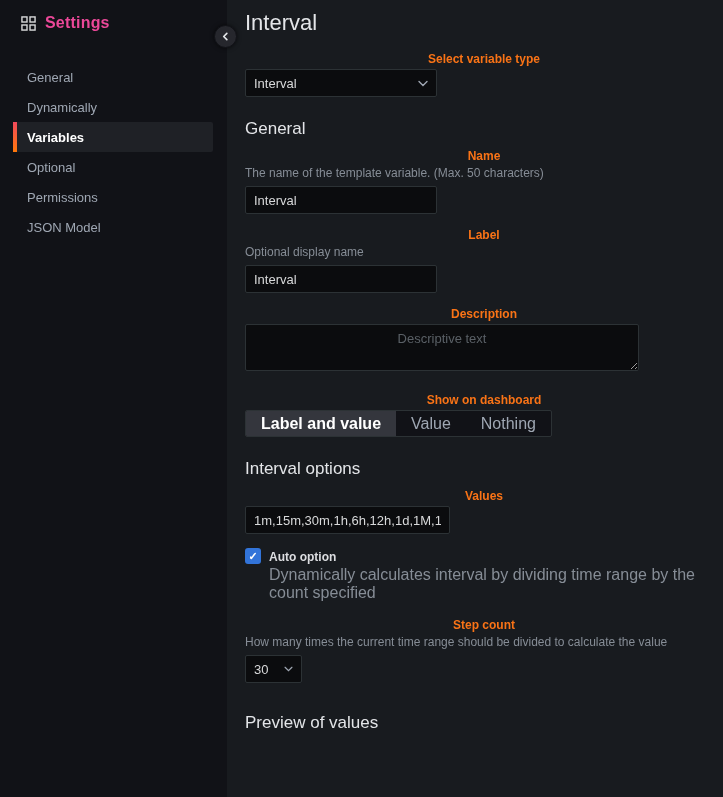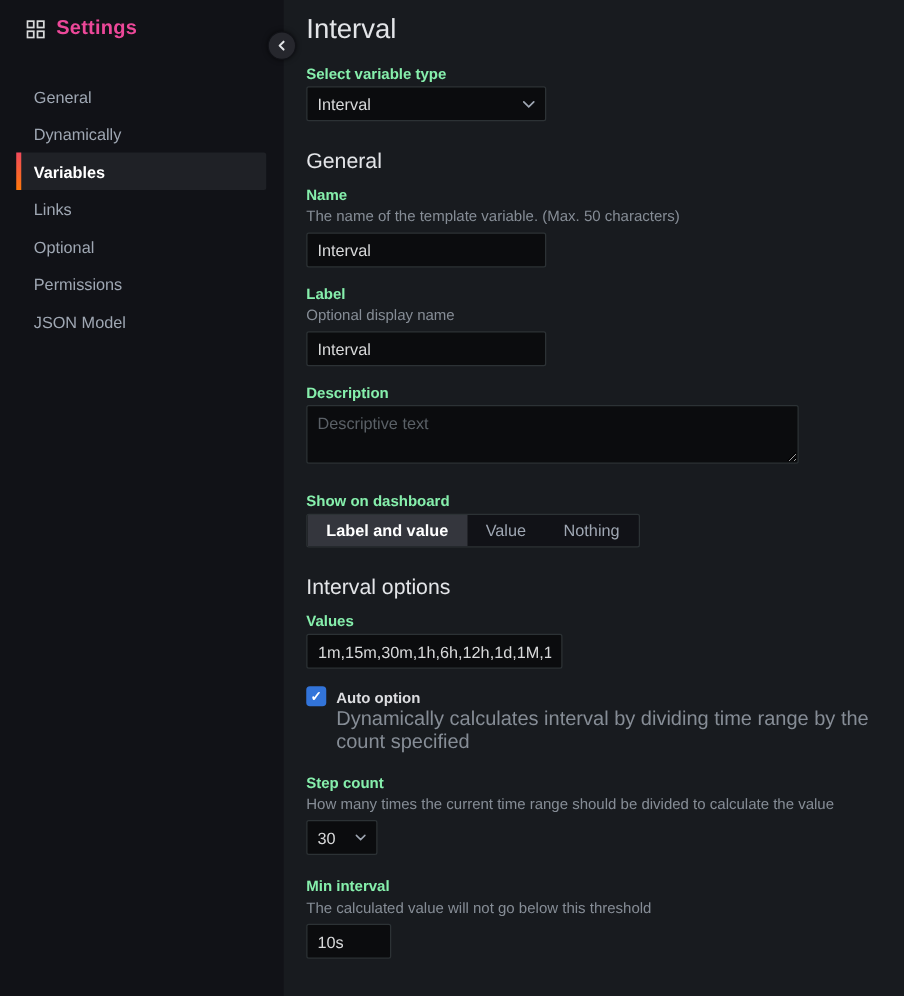--- a/index.html
+++ b/index.html
@@ -50,46 +50,46 @@
     display:flex; align-items:center; justify-content:center; cursor:pointer; z-index:5;
     box-shadow:0 0 4px rgba(0,0,0,.6);
   }
 
   
   .content { flex:1; height:100%; padding:10px 0 0 18px; background:#181b1f; }
   h1.page-title { font-size:22px; font-weight:500; color:#e3e5e8; margin-bottom:16px; }
   h2.section { font-size:17px; font-weight:500; color:#e3e5e8; margin:22px 0 10px 0; }
 
   .field { margin-bottom:14px; }
-  .field-label { font-size:12px; font-weight:700; color:#86efac; margin-bottom:3px; }
+  .field-label { font-size:12px; font-weight:700; color:#f97316; margin-bottom:3px;text-align:center; }
   .field-desc { font-size:12px; color:#868d96; margin-bottom:6px; }
 
   .text-input, .select, textarea {
     background:#0b0c0e; border:1px solid #2c3235; border-radius:2px;
     color:#d8d9da; font-size:13px; font-family:"Liberation Sans", sans-serif;
     height:28px; padding:0 8px; outline:none;
   }
   .text-input { width:192px; }
   .select {
     display:flex; align-items:center; justify-content:space-between;
     cursor:pointer; padding-right:8px;
   }
   .select .val { padding-top:1px; }
   textarea {
-    width:394px; height:47px; padding:6px 8px; resize:both;
+    width:394px; height:47px; padding:6px 8px; resize:both;text-align:center;
   }
   textarea::placeholder { color:#5a6066; }
 
   
   .radio-group {
     display:inline-flex; border:1px solid #2c3235; border-radius:2px; height:27px;
     background:#111217; overflow:hidden;
   }
   .seg {
-    display:flex; align-items:center; padding:0 15px; font-size:13px;
+    display:flex; align-items:center; padding:0 15px; font-size:16px;
     color:#9fa7b3; cursor:pointer;
   }
   .seg.active { background:#34363d; color:#ffffff; font-weight:700; }
 
   
   .check-row { display:flex; align-items:flex-start; gap:8px; margin:4px 0 2px 0; }
   .checkbox {
     width:16px; height:16px; border-radius:3px; background:#3274d9;
     display:flex; align-items:center; justify-content:center; cursor:pointer; margin-top:0px;
   }
@@ -112,21 +112,20 @@
         <rect x="9.6" y="9.6" width="5.4" height="5.4" fill="none" stroke="#d8d9da" stroke-width="1.5"></rect>
       </svg>
     </span>
     <span class="title">Settings</span>
   </div>
 
   <nav>
     <div class="nav-item">General</div>
     <div class="nav-item">Dynamically</div>
     <div class="nav-item active">Variables</div>
-    <div class="nav-item">Links</div>
     <div class="nav-item">Optional</div>
     <div class="nav-item">Permissions</div>
     <div class="nav-item">JSON Model</div>
   </nav>
 </aside>
 
 <div class="collapse-btn">
   <span>
     <svg width="9" height="9" viewBox="0 0 10 10" class="chev-svg">
       <path d="M6.5 1.5 L3 5 L6.5 8.5" fill="none" stroke="#e3e5e8" stroke-width="1.8" stroke-linecap="round" stroke-linejoin="round"></path>
@@ -196,21 +195,16 @@
     <div class="select" style="width:57px;">
       <span class="val">30</span>
       <span>
         <svg width="9" height="6" viewBox="0 0 10 7" class="chev-svg">
           <path d="M1 1.5 L5 5.5 L9 1.5" fill="none" stroke="#9fa7b3" stroke-width="1.4" stroke-linecap="round"></path>
         </svg>
       </span>
     </div>
   </div>
 
-  <div class="field" style="margin-top:18px;">
-    <div class="field-label">Min interval</div>
-    <div class="field-desc">The calculated value will not go below this threshold</div>
-    <input class="text-input" style="width: 68px;" type="text" value="10s">
-  </div>
 
   <h2 class="section" style="margin-top:30px;">Preview of values</h2>
 
 </main>
 
 </body></html>

